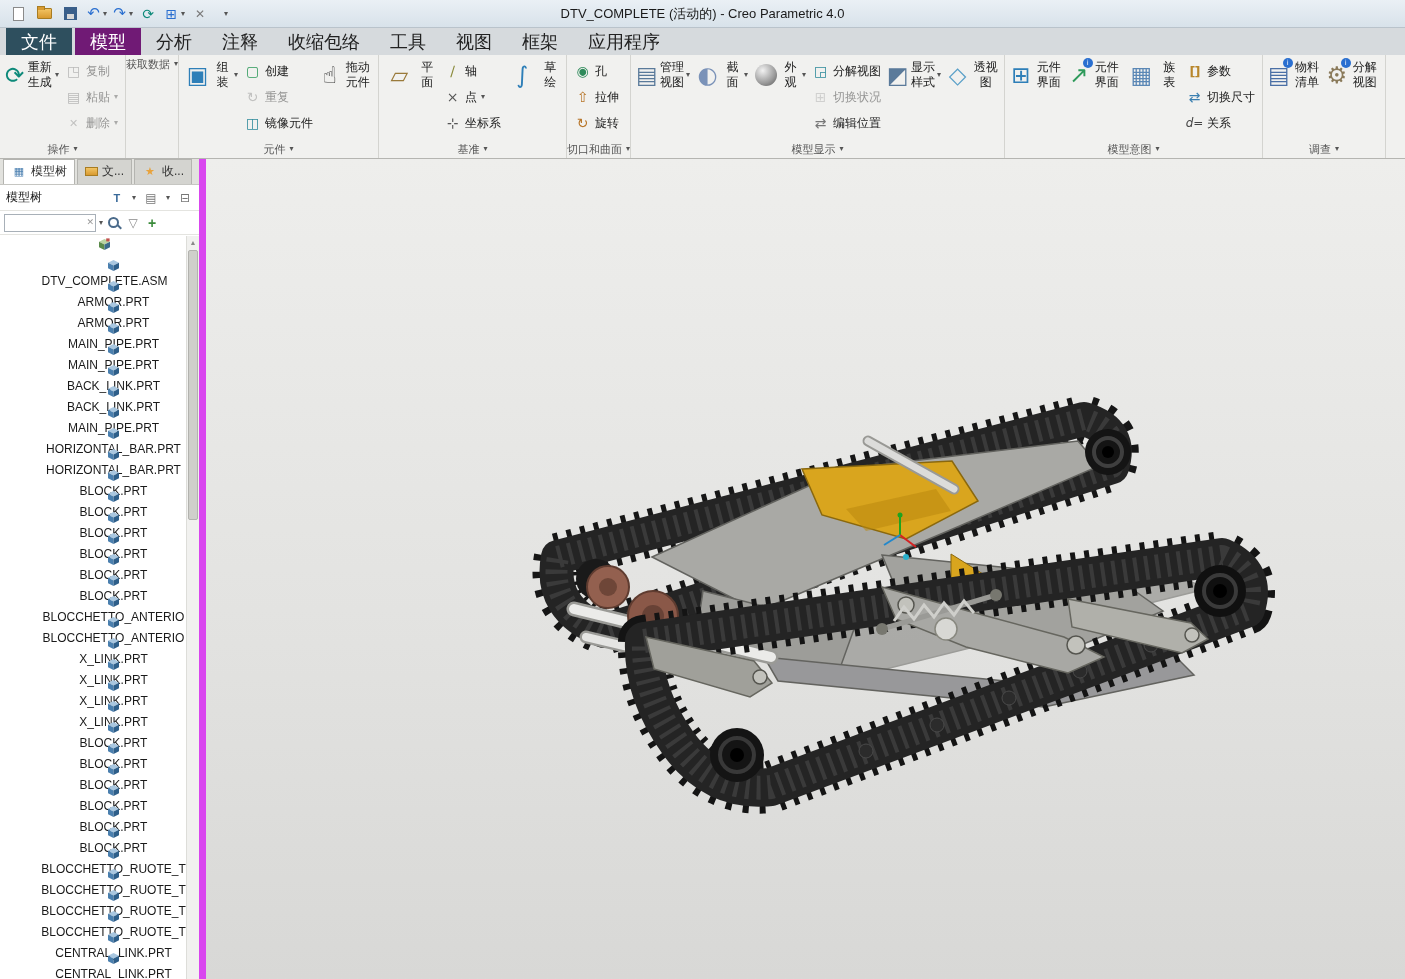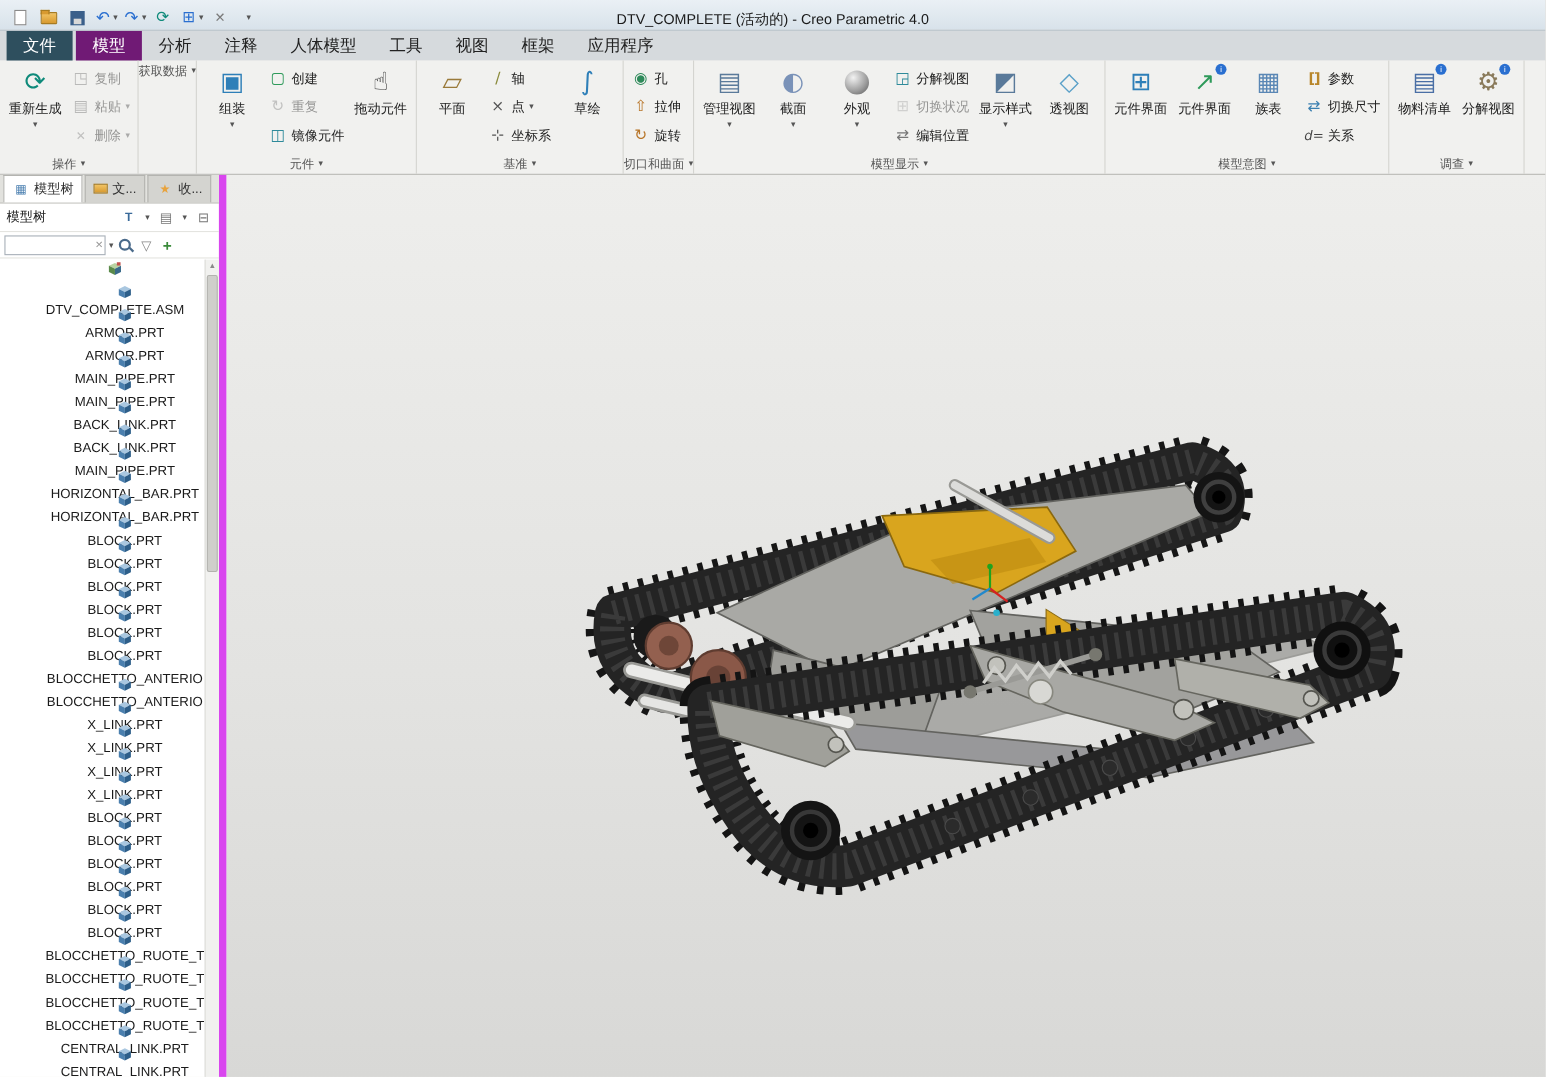--- a/index.html
+++ b/index.html
@@ -2,49 +2,49 @@
 <html><head>
 <meta charset="utf-8">
 <style>
   * { margin:0; padding:0; box-sizing:border-box; }
   html,body { width:1405px; height:979px; overflow:hidden;
     font-family:"Liberation Sans","DejaVu Sans",sans-serif; font-size:12px; color:#222;
     background:#e4e4e2; }
   button { font-family:inherit; background:none; border:none; cursor:default; }
 
   
-  .titlebar { position:relative; height:28px; display:flex; align-items:flex-end; gap:2px;
-    padding:0 6px; background:linear-gradient(#eaf0f5,#d8e2ea); border-bottom:1px solid #b9c3cb; }
+  .titlebar { position:relative; height:28px; display:flex; align-items:center; gap:2px;
+    padding:12px 6px; background:linear-gradient(#eaf0f5,#d8e2ea); border-bottom:1px solid #b9c3cb; }
   .qa-btn { width:24px; height:22px; display:flex; align-items:center; justify-content:center; gap:1px; }
   .qa-page { width:11px; height:14px; background:#fff; border:1px solid #8a8a8a; }
   .qa-folder { width:15px; height:11px; background:linear-gradient(#f2c464,#d89a30); border:1px solid #a87c22; border-radius:1px; position:relative; }
   .qa-folder::before { content:""; position:absolute; top:-3px; left:-1px; width:6px; height:3px; background:#d89a30; border:1px solid #a87c22; border-bottom:none; }
   .qa-save { width:13px; height:13px; background:#3a5f8a; position:relative; }
   .qa-save::after { content:""; position:absolute; left:3px; bottom:1px; width:7px; height:5px; background:#d8d8d8; }
   .g-undo::before { content:"↶"; color:#2a6fd0; font-size:15px; }
   .g-redo::before { content:"↷"; color:#2a6fd0; font-size:15px; }
   .g-regen2::before { content:"⟳"; color:#0e8a7a; font-size:14px; }
   .g-windows::before { content:"⊞"; color:#2a6fd0; font-size:14px; }
   .g-close::before { content:"✕"; color:#7a7a7a; font-size:12px; }
   .chev { font-size:8px; color:#555; line-height:1; }
   .chev::after { content:"▾"; }
   .win-title { position:absolute; left:0; right:0; text-align:center; font-size:13px; color:#1a1a1a; pointer-events:none; }
 
   
   .tabrow { height:27px; background:#d6dadd; display:flex; align-items:stretch; padding-left:6px; }
-  .tab { display:flex; align-items:center; padding:0 15px; font-size:15px; color:#222; }
+  .tab { display:flex; align-items:center; padding:0 15px; font-size:18px; color:#222; }
   .tab.file { background:#2e4f5e; color:#fff; margin-right:3px; }
   .tab.active { background:#701a75; color:#fff; }
 
   
   .ribbon { height:104px; background:#f1f1ef; border-bottom:1px solid #b5b5b1; display:flex; align-items:stretch; }
   .rgroup { display:flex; flex-direction:column; border-right:1px solid #d4d4d0; }
   .rg-content { flex:1; display:flex; align-items:flex-start; padding:3px 4px 0 4px; gap:2px; }
   .rg-footer { height:18px; display:flex; align-items:center; justify-content:center; gap:4px; font-size:11px; color:#555; }
-  .rbtn-lg { display:flex; flex-direction:column; align-items:center; width:56px; padding:2px 1px; gap:2px; }
+  .rbtn-lg { display:flex; align-items:center; width:56px; padding:2px 1px; gap:2px; }
   .rbtn-sm { display:flex; align-items:center; gap:4px; height:26px; padding:1px 3px; }
   .rstack { display:flex; flex-direction:column; }
   .rl { font-size:12px; color:#222; line-height:1.25; text-align:center; }
   .disabled { opacity:.45; }
 
   .ic { display:inline-flex; align-items:center; justify-content:center; width:17px; height:17px;
         font-size:14px; line-height:1; font-family:"DejaVu Sans",sans-serif; }
   .ic-lg { width:34px; height:30px; font-size:23px; }
   .ic-regen::before { content:"⟳"; color:#0e8a7a; }
   .ic-copy::before { content:"◳"; color:#777; }
@@ -167,21 +167,21 @@
   <button class="qa-btn">
       <span class="chev"></span>
     </button>
 </div>
 
 <div class="tabrow">
   <div class="tab file">文件</div>
   <div class="tab active">模型</div>
   <div class="tab">分析</div>
   <div class="tab">注释</div>
-  <div class="tab">人体模型</div>
+  <div class="tab">收缩包络</div>
   <div class="tab">工具</div>
   <div class="tab">视图</div>
   <div class="tab">框架</div>
   <div class="tab">应用程序</div>
 </div>
 
 <div class="ribbon">
 
   <div class="rgroup">
     <div class="rg-content">

